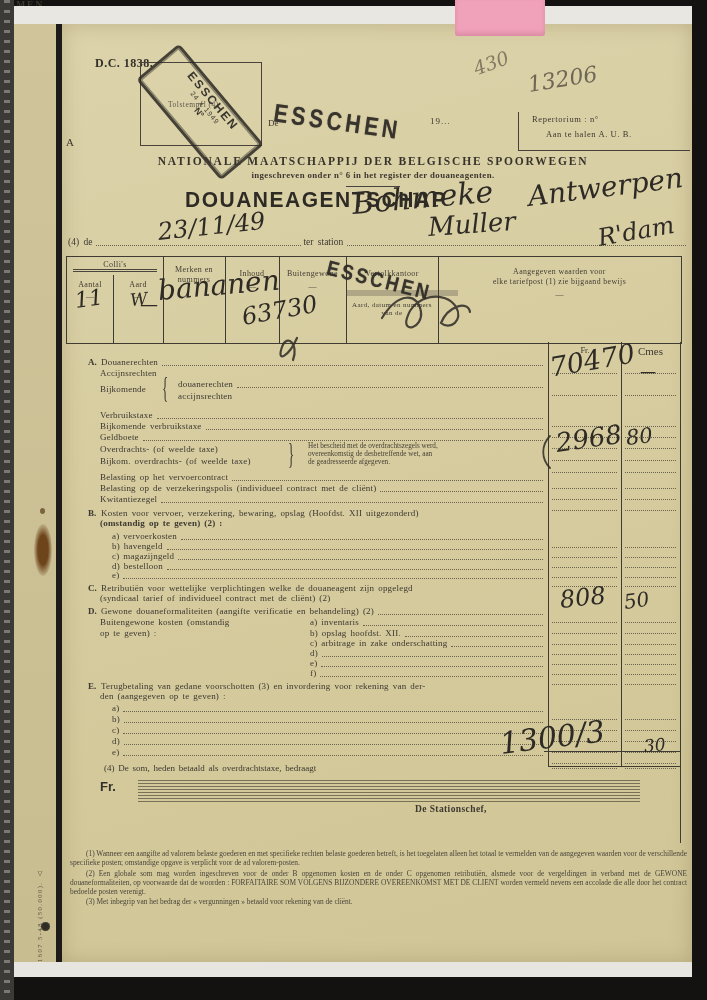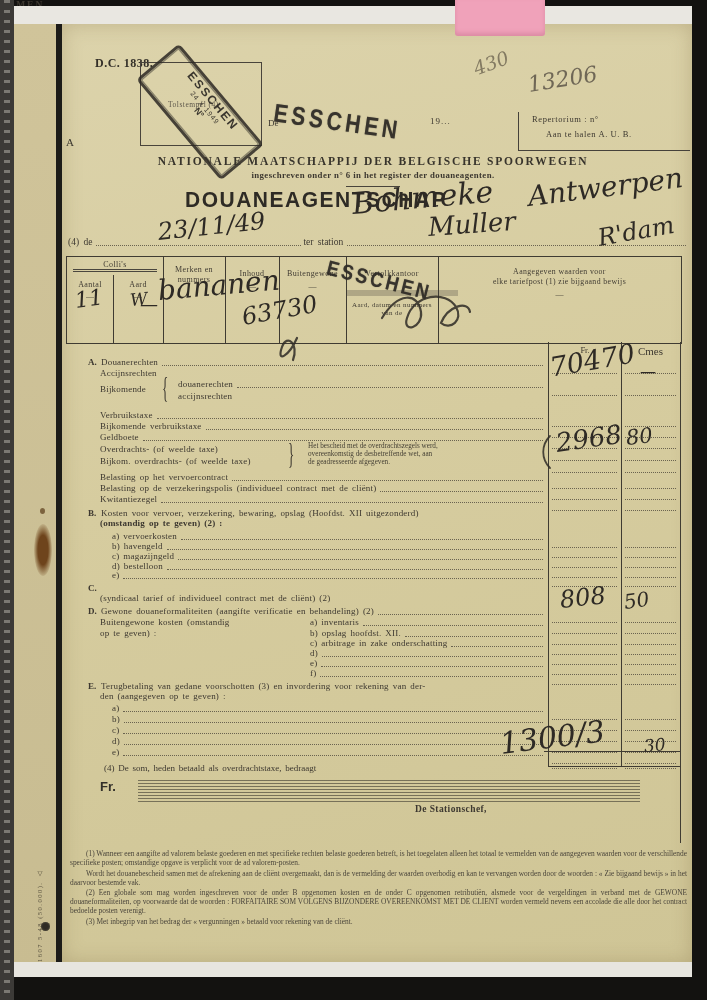--- a/index.html
+++ b/index.html
@@ -271,20 +271,21 @@
       <div class="cdot abs" style="left: 552px; top: 569px; width: 65px;"></div>
       <div class="cdot abs" style="left: 625px; top: 569px; width: 51px;"></div>
       <div class="fee-row abs" style="left: 112px; top: 570px; width: 433px;">
         <span class="fee-label">e)</span>
         <span class="leader"></span>
       </div>
       <div class="cdot abs" style="left: 552px; top: 578px; width: 65px;"></div>
       <div class="cdot abs" style="left: 625px; top: 578px; width: 51px;"></div>
       <div class="fee-row abs" style="left: 88px; top: 583px; width: 457px;">
         <span class="sec-letter">C.</span>
+        <span class="fee-label">Retributiën voor wettelijke verplichtingen welke de douaneagent zijn opgelegd</span>
       </div>
       <div class="fee-row abs" style="left: 100px; top: 593px; width: 445px;">
         <span class="fee-label">(syndicaal tarief of individueel contract met de cliënt) (2)</span>
       </div>
       <div class="fee-row abs" style="left: 88px; top: 606px; width: 457px;">
         <span class="sec-letter">D.</span>
         <span class="fee-label">Gewone douaneformaliteiten (aangifte verificatie en behandeling) (2)</span>
         <span class="leader"></span>
       </div>
       <div class="cdot abs" style="left: 552px; top: 614px; width: 65px;"></div>
@@ -417,21 +418,20 @@
   <div class="hw" style="left:500px;top:726px;font-size:30px;transform:rotate(-7deg);">1300/3</div>
   <div class="hw" style="left:644px;top:736px;font-size:17px;transform:rotate(-5deg);">30</div>
 
   <div class="abs som">(4) De som, heden betaald als overdrachtstaxe, bedraagt</div>
   <div class="abs fr-big">Fr.</div>
   <div class="abs hatch"></div>
   <div class="abs chef">De Stationschef,</div>
 
   <div class="abs footnotes">
     <p>(1) Wanneer een aangifte ad valorem belaste goederen en met specifieke rechten belaste goederen betreft, is het toegelaten alleen het totaal te vermelden van de aangegeven waarden voor de verschillende specifieke posten; omstandige opgave is verplicht voor de ad valorem-posten.</p>
-    <p>Wordt het douanebescheid samen met de afrekening aan de cliënt overgemaakt, dan is de vermelding der waarden overbodig en kan te vervangen worden door de woorden : « Zie bijgaand bewijs » in het daarvoor bestemde vak.</p>
     <p>(2) Een globale som mag worden ingeschreven voor de onder B opgenomen kosten en de onder C opgenomen retributiën, alsmede voor de vergeldingen in verband met de GEWONE douaneformaliteiten, op voorwaarde dat de woorden : FORFAITAIRE SOM VOLGENS BIJZONDERE OVEREENKOMST MET DE CLIENT worden vermeld nevens een accolade die alle door het contract bedoelde posten verenigt.</p>
     <p>(3) Met inbegrip van het bedrag der « vergunningen » betaald voor rekening van de cliënt.</p>
   </div>
 
   <div class="abs edge-vert">1607 5-48 (50.000). △</div>
   <div class="abs edge-dot"></div>
 
   <svg class="overlay" width="707" height="1000" viewBox="0 0 707 1000">
     <g fill="none" stroke="#2f2b26" stroke-width="2.2" stroke-linecap="round" opacity="0.85">
       <path d="M382 318 C398 292 418 292 421 312 C423 328 402 334 407 318 C414 294 446 290 456 307 C464 320 450 331 441 323 C448 306 468 300 470 312"></path>

